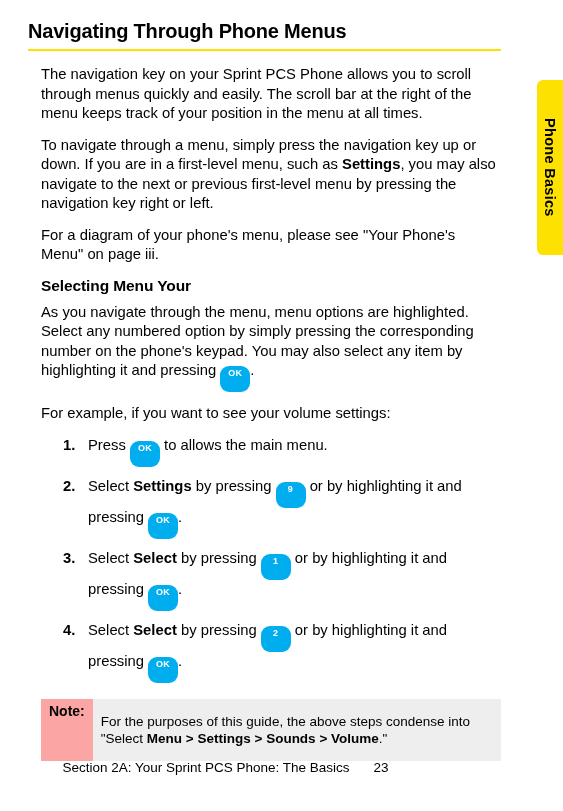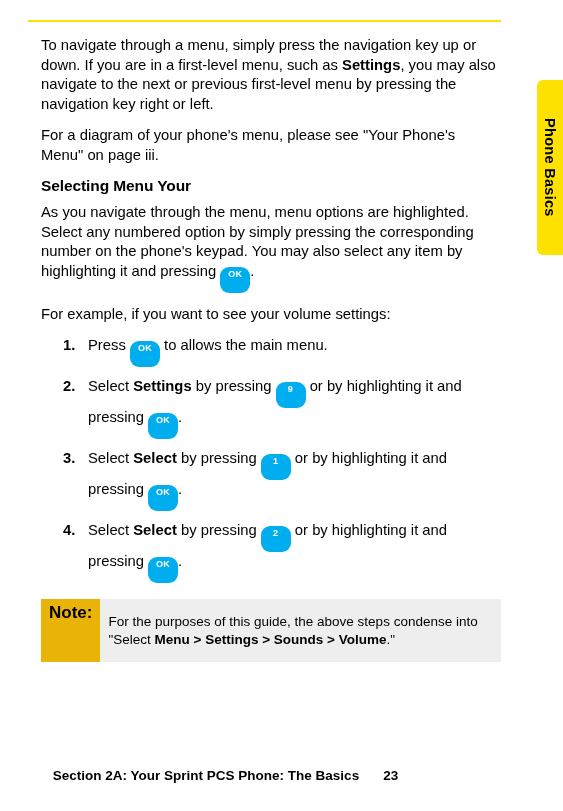--- a/index.html
+++ b/index.html
@@ -89,58 +89,60 @@
   text-align: center;
   vertical-align: -1px;
   letter-spacing: 0.3px;
 }
 .note-box {
   display: flex;
   margin-top: 16px;
   margin-left: 0;
 }
 .note-label {
-  background: #eab308;
+  background: #fca5a5;
   font-weight: 700;
-  font-size: 17px;
+  font-size: 14px;
   padding: 4px 8px;
   display: flex;
   align-items: flex-start;
 }
 .note-text {
   flex: 1;
   background: #eee;
   font-size: 13.5px;
   padding: 14px 8px;
   line-height: 1.28;
 }
 .footer {
   position: absolute;
-  bottom: 28px;
+  bottom: 36px;
   left: 0;
   width: 451px;
   text-align: center;
   font-size: 13.5px;
-  font-weight: 700;
+  font-weight: 400;
 }
 .footer .pg {
   margin-left: 24px;
 }
 </style>
 </head>
 <body>
 
 <div class="page">
+  <div class="heading">Navigating Through Phone Menus</div>
   <div class="rule"></div>
 
   <div class="side-tab">
     <span>Phone Basics</span>
   </div>
 
   <div class="body-block">
+    <p class="para">The navigation key on your Sprint PCS Phone allows you to scroll through menus quickly and easily. The scroll bar at the right of the menu keeps track of your position in the menu at all times.</p>
 
     <p class="para">
       <span>To navigate through a menu, simply press the navigation key up or down. If you are in a first-level menu, such as </span><span class="bold">Settings</span><span>, you may also navigate to the next or previous first-level menu by pressing the navigation key right or left.</span>
     </p>
 
     <p class="para">For a diagram of your phone's menu, please see "Your Phone's Menu" on page iii.</p>
 
     <div class="subhead">Selecting Menu Your</div>
 
     <p class="para">

